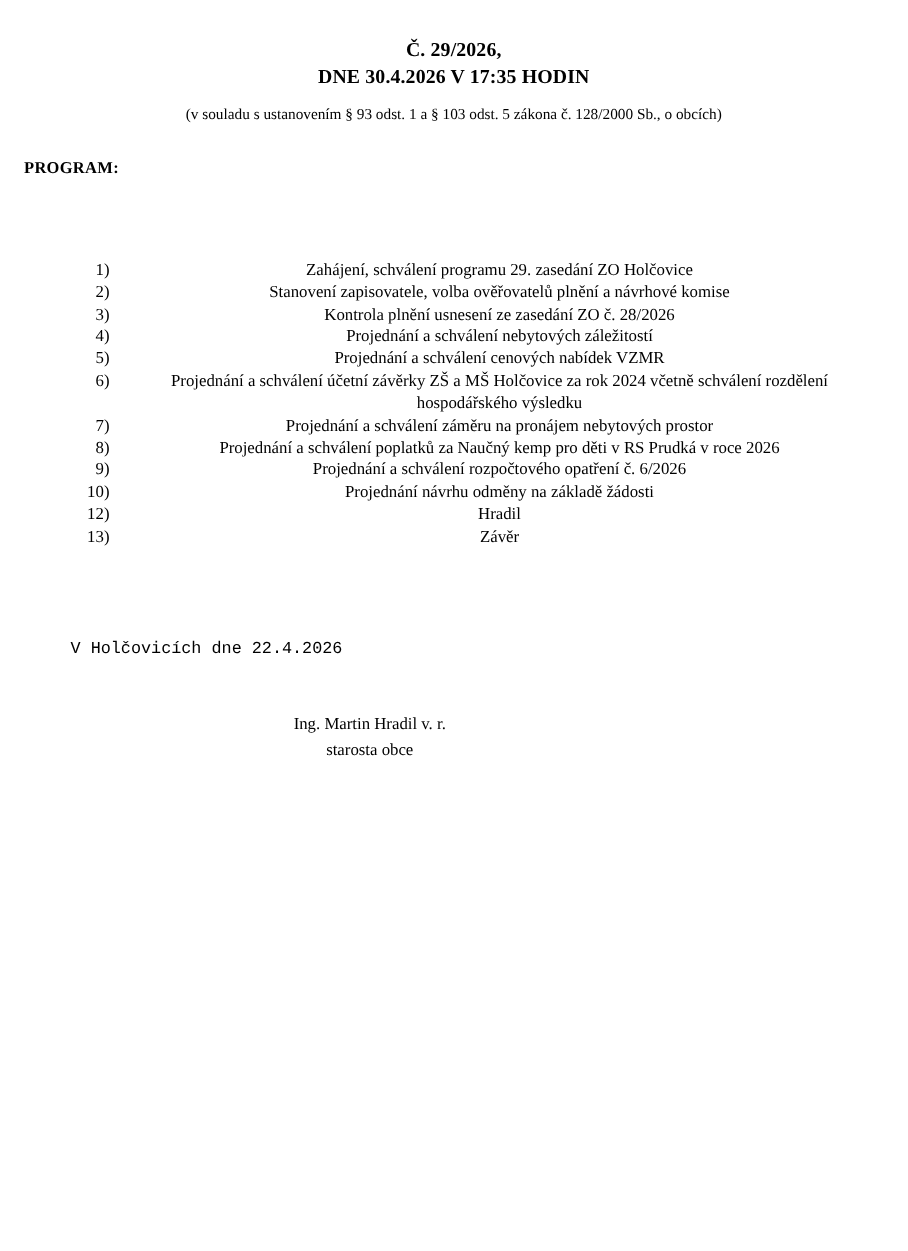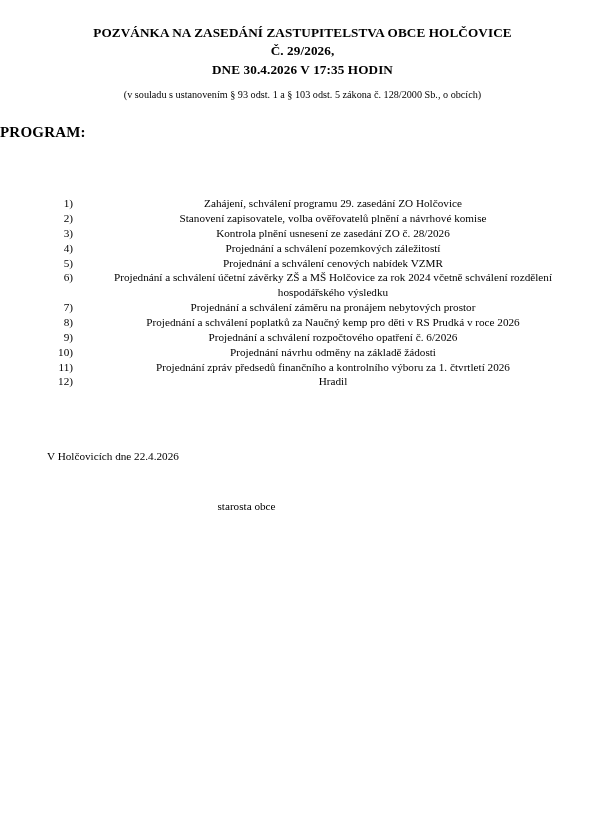--- a/index.html
+++ b/index.html
@@ -37,23 +37,24 @@
   .subtitle {
     text-align: center;
     font-size: 10.2px;
     line-height: 14px;
     margin-top: 9px;
     padding: 0 30px;
   }
 
   
   .program-heading {
-    font-size: 15px;
+    font-size: 11px;
     font-weight: bold;
     margin-top: 22px;
+    padding-left: 16px;
     letter-spacing: 0.2px;
   }
 
   
   .agenda {
     margin-top: 55px;
     padding-left: 47px;
     padding-right: 24px;
   }
   .agenda-row {
@@ -74,39 +75,39 @@
     flex: 1 1 auto;
     text-align: center;
   }
 
   
   .closing-date {
     margin-top: 60px;
     padding-left: 47px;
     font-size: 11.2px;
     line-height: 15px;
+    font-family: Liberation Mono, monospace;
   }
   .signature {
     margin-top: 34px;
     padding-right: 112px;
     text-align: center;
     font-size: 11.2px;
     line-height: 17.5px;
   }
   .signature div {
     white-space: nowrap;
   }
 </style>
 </head>
 <body>
 
 <div class="page">
 
   <div class="title-block">
-    <div class="title-line">POZVÁNKA NA ZASEDÁNÍ ZASTUPITELSTVA OBCE HOLČOVICE</div>
     <div class="title-line">Č. 29/2026,</div>
     <div class="title-line">DNE 30.4.2026 V 17:35 HODIN</div>
   </div>
 
   <div class="subtitle">(v souladu s ustanovením § 93 odst. 1 a § 103 odst. 5 zákona č. 128/2000 Sb., o obcích)</div>
 
   <div class="program-heading">PROGRAM:</div>
 
   <div class="agenda">
     <div class="agenda-row">
@@ -116,21 +117,21 @@
     <div class="agenda-row">
       <span class="agenda-num">2)</span>
       <span class="agenda-text">Stanovení zapisovatele, volba ověřovatelů plnění a návrhové komise</span>
     </div>
     <div class="agenda-row">
       <span class="agenda-num">3)</span>
       <span class="agenda-text">Kontrola plnění usnesení ze zasedání ZO č. 28/2026</span>
     </div>
     <div class="agenda-row">
       <span class="agenda-num">4)</span>
-      <span class="agenda-text">Projednání a schválení pozemkových záležitostí</span>
+      <span class="agenda-text">Projednání a schválení nebytových záležitostí</span>
     </div>
     <div class="agenda-row">
       <span class="agenda-num">5)</span>
       <span class="agenda-text">Projednání a schválení cenových nabídek VZMR</span>
     </div>
     <div class="agenda-row">
       <span class="agenda-num">6)</span>
       <span class="agenda-text">Projednání a schválení účetní závěrky ZŠ a MŠ Holčovice za rok 2024 včetně schválení rozdělení hospodářského výsledku</span>
     </div>
     <div class="agenda-row">
@@ -143,28 +144,29 @@
     </div>
     <div class="agenda-row">
       <span class="agenda-num">9)</span>
       <span class="agenda-text">Projednání a schválení rozpočtového opatření č. 6/2026</span>
     </div>
     <div class="agenda-row">
       <span class="agenda-num">10)</span>
       <span class="agenda-text">Projednání návrhu odměny na základě žádosti</span>
     </div>
     <div class="agenda-row">
-      <span class="agenda-num">11)</span>
-      <span class="agenda-text">Projednání zpráv předsedů finančního a kontrolního výboru za 1. čtvrtletí 2026</span>
+      <span class="agenda-num">12)</span>
+      <span class="agenda-text">Hradil</span>
     </div>
     <div class="agenda-row">
-      <span class="agenda-num">12)</span>
-      <span class="agenda-text">Hradil</span>
+      <span class="agenda-num">13)</span>
+      <span class="agenda-text">Závěr</span>
     </div>
   </div>
 
   <div class="closing-date">V Holčovicích dne 22.4.2026</div>
 
   <div class="signature">
+    <div>Ing. Martin Hradil v. r.</div>
     <div>starosta obce</div>
   </div>
 
 </div>
 
 </body></html>

